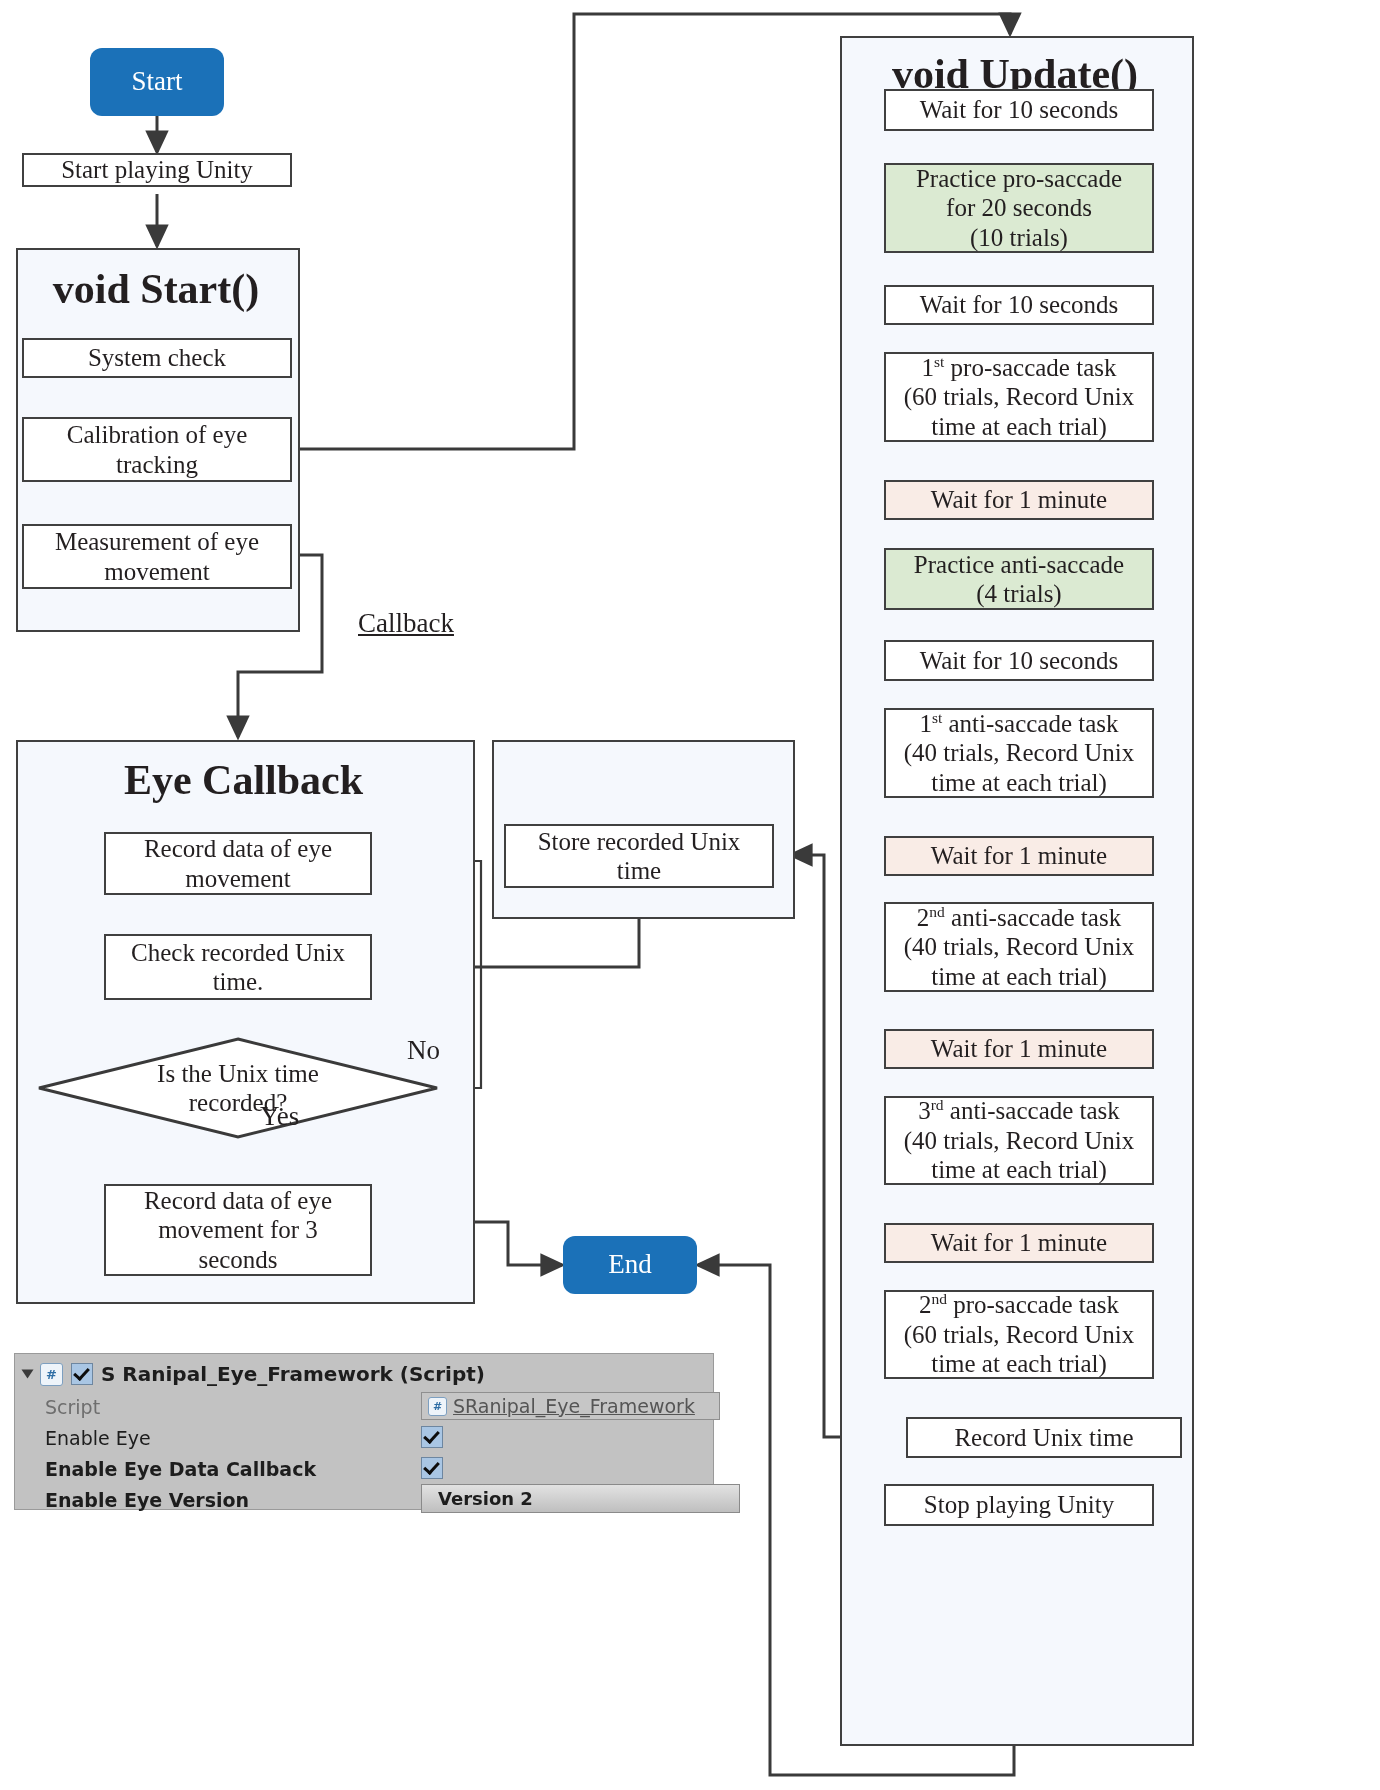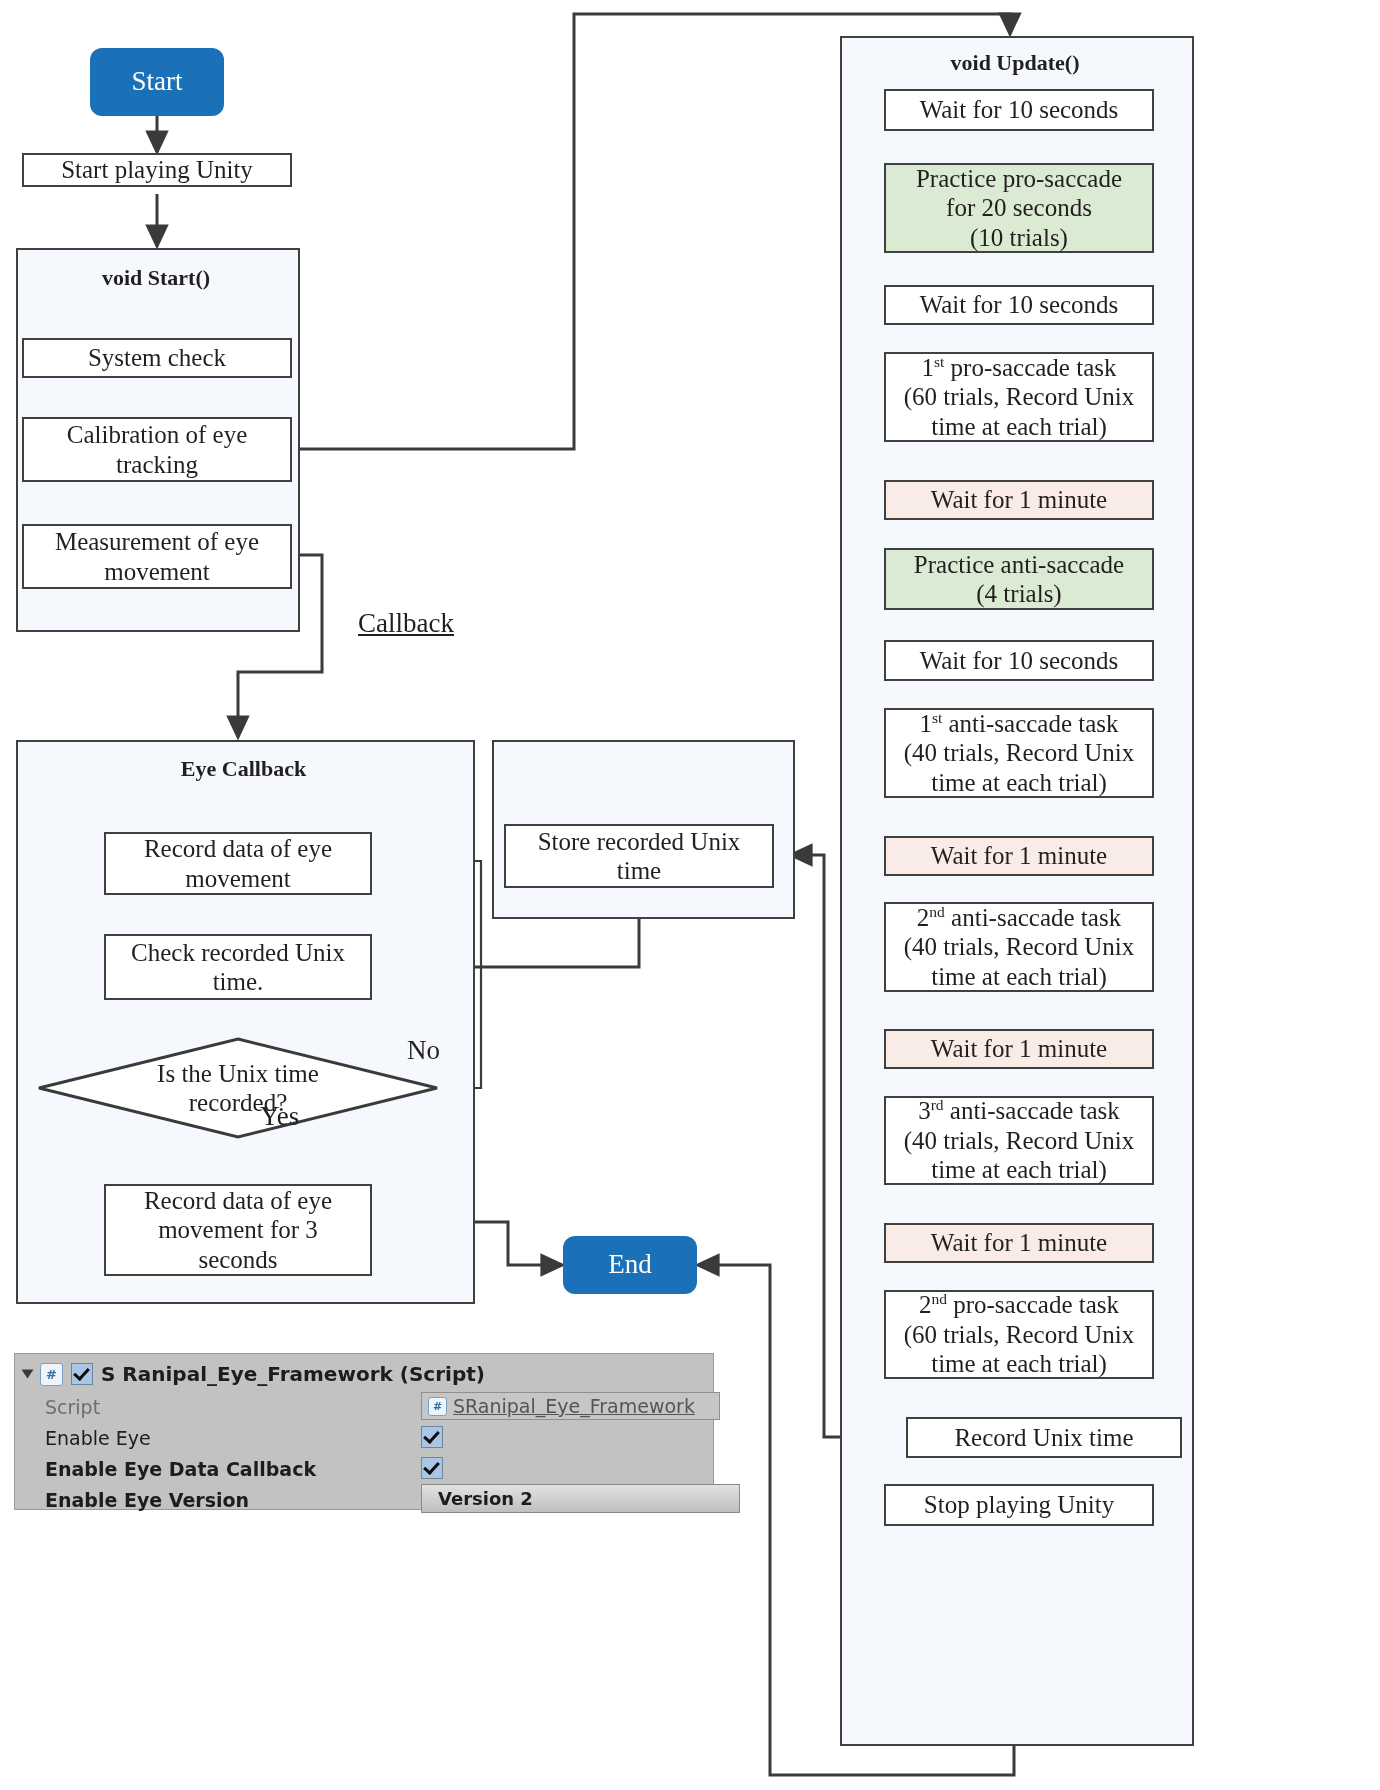--- a/index.html
+++ b/index.html
@@ -15,21 +15,21 @@
   
   .pill{background:#1b71b8;color:#ffffff;border-radius:12px;
         font-size:27px;font-family:"Liberation Serif",serif;}
 
   
   .box{background:#ffffff;border:2.5px solid #404040;font-size:25px;padding:2px 6px;}
 
   
   .group{background:#f5f8fd;border:2.5px solid #404040;}
   .group-title{position:absolute;left:0;right:0;text-align:center;
-               font-weight:bold;font-size:22px;color:#231f20;}
+               font-weight:bold;font-size:42px;color:#231f20;}
 
   .green{background:#dbead2;}
   .pink{background:#f9ece6;}
 
   .lbl{position:absolute;font-size:27px;color:#231f20;}
   .lbl.under{text-decoration:underline;}
 
   sup{font-size:0.62em;vertical-align:super;line-height:0;}
 
   

